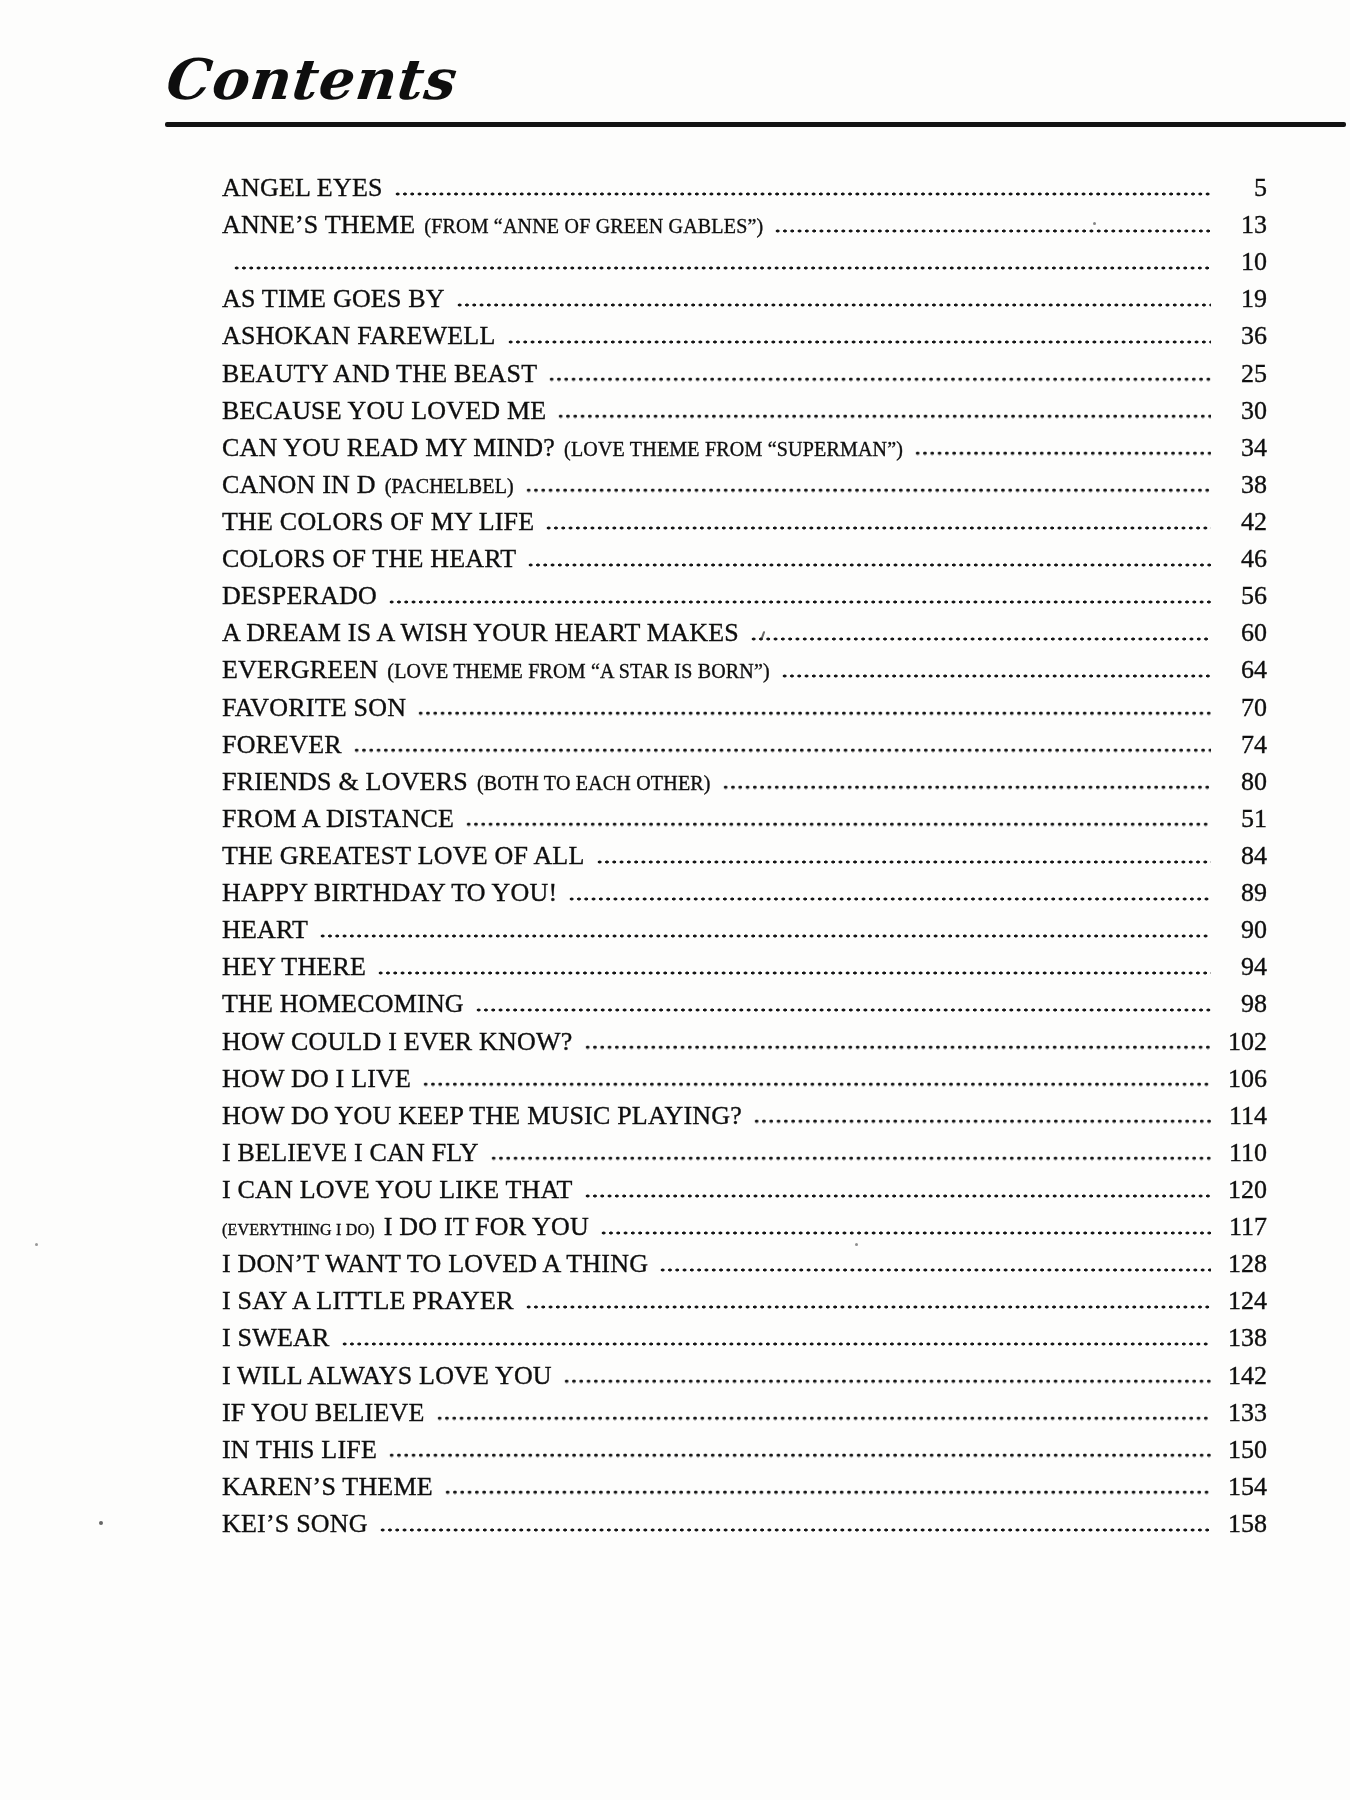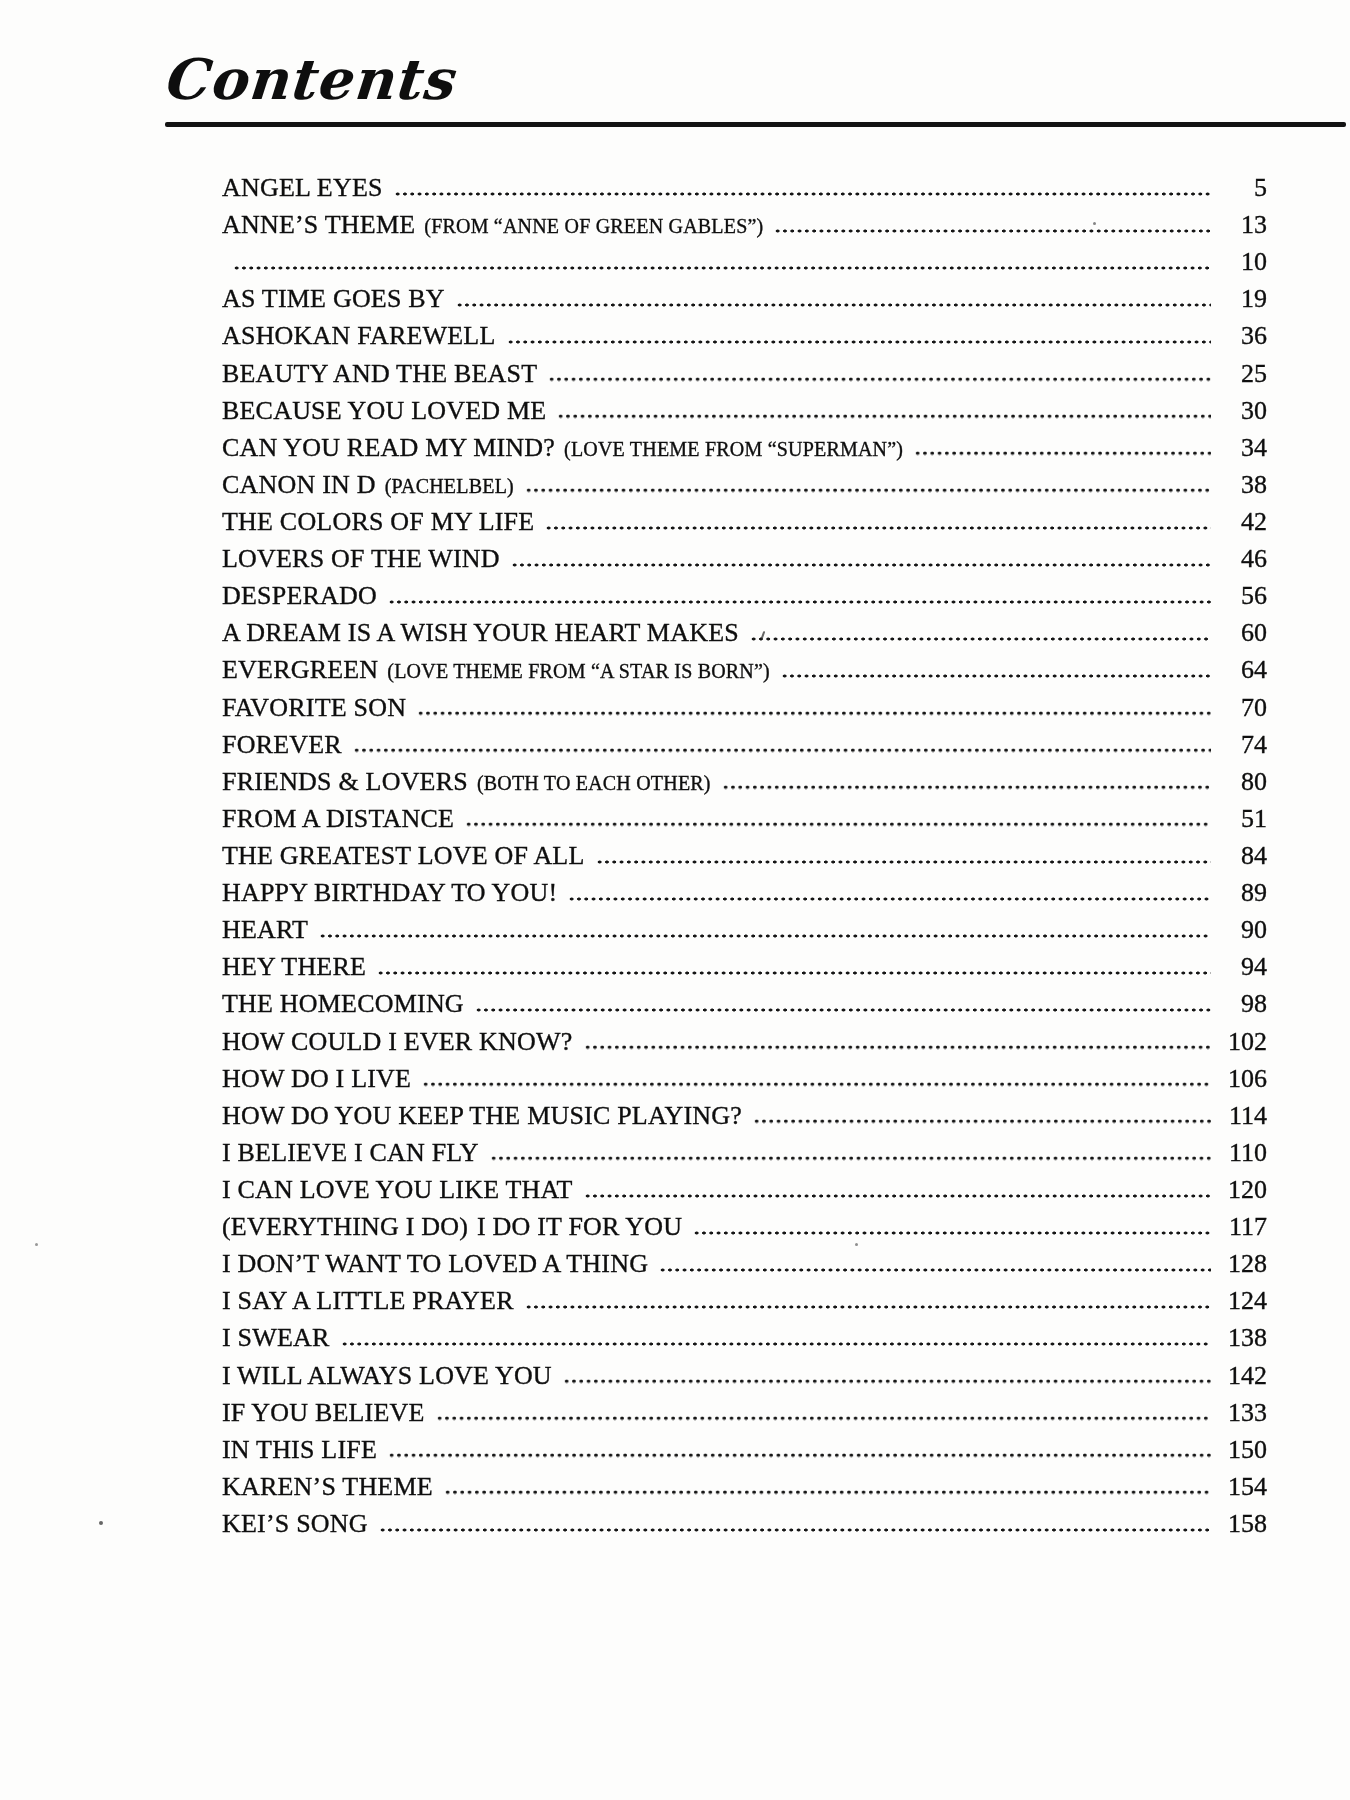--- a/index.html
+++ b/index.html
@@ -42,21 +42,21 @@
   }
   .row {
     display: flex;
     align-items: baseline;
     height: 37.12px;
     white-space: nowrap;
   }
   .t { flex: 0 0 auto; -webkit-text-stroke: 0.35px #111; }
   .main { font-size: 26px; letter-spacing: 0.2px; }
   .sub  { font-size: 20px; letter-spacing: 0.2px; text-align: center; }
-  .pre  { font-size: 26px; letter-spacing: 0.2px; margin-right: 9px; }
+  .pre  { font-size: 16px; letter-spacing: 0.2px; margin-right: 9px; }
   .main + .sub { margin-left: 9px; }
   .leader {
     flex: 1 1 auto;
     height: 4.4px;
     margin-left: 11px;
     margin-right: 10px;
     background-image: radial-gradient(circle, #151515 1.5px, rgba(0,0,0,0) 1.9px);
     background-size: 7.3px 4.4px;
     background-position: left 50%;
     background-repeat: repeat-x;
@@ -131,21 +131,21 @@
         <span class="t"><span class="main">CANON IN D</span><span class="sub">(PACHELBEL)</span></span>
         <span class="leader"></span>
         <span class="pagenum">38</span>
       </div>
       <div class="row">
         <span class="t"><span class="main">THE COLORS OF MY LIFE</span></span>
         <span class="leader"></span>
         <span class="pagenum">42</span>
       </div>
       <div class="row">
-        <span class="t"><span class="main">LOVERS OF THE WIND</span></span>
+        <span class="t"><span class="main">COLORS OF THE HEART</span></span>
         <span class="leader"></span>
         <span class="pagenum">46</span>
       </div>
       <div class="row">
         <span class="t"><span class="main">DESPERADO</span></span>
         <span class="leader"></span>
         <span class="pagenum">56</span>
       </div>
       <div class="row">
         <span class="t"><span class="main">A DREAM IS A WISH YOUR HEART MAKES</span></span>

